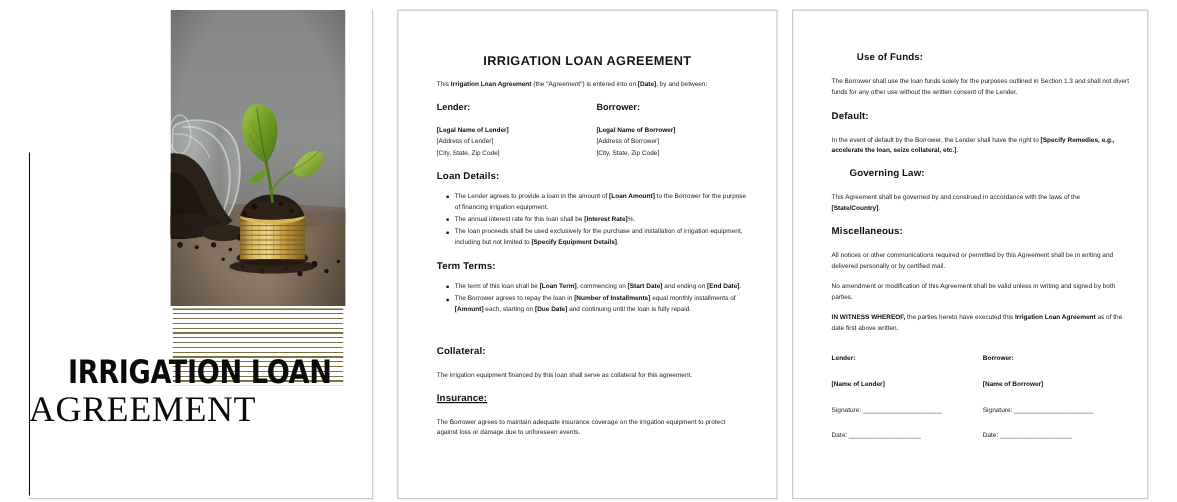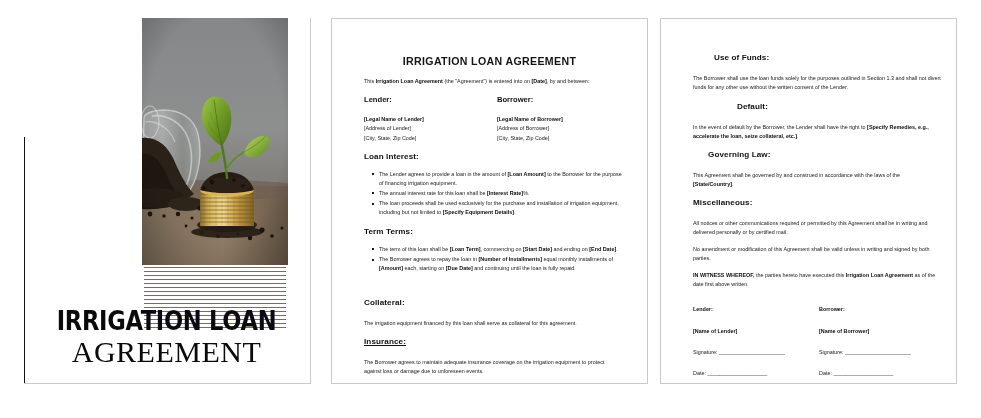--- a/index.html
+++ b/index.html
@@ -17,22 +17,22 @@
   .workspace {
     position: relative;
     width: 981px;
     height: 418px;
     background: #ffffff;
   }
 
   
   .page {
     position: absolute;
-    top: 18px;
-    height: 366px;
+    top: 8px;
+    height: 408px;
     background: #ffffff;
     border: 1px solid #c9c9c9;
     box-sizing: border-box;
     overflow: hidden;
   }
   #page-cover  { left: 24px;  width: 287px; border-left: none; border-top: none; }
   #page-two    { left: 331px; width: 317px; }
   #page-three  { left: 660px; width: 297px; }
 
   
@@ -81,21 +81,21 @@
     color: #0a0a0a;
     line-height: 1;
     transform: scaleX(0.93);
     transform-origin: center;
   }
   .cover-title-sub {
     position: absolute;
     left: 0px;
     top: 319px;
     width: 285px;
-    text-align: center;
+    text-align: left;
     font-family: "Liberation Serif", serif;
     font-weight: 400;
     font-size: 30px;
     letter-spacing: 0.5px;
     color: #0a0a0a;
     line-height: 1;
   }
 
   
   .doc-body {
@@ -175,21 +175,21 @@
   .p2-loanterms-h   { position: absolute; left: 32px; top: 208px; }
   .p2-loanterms-l   { position: absolute; left: 36px; top: 226px; width: 248px; }
   .p2-collateral-h  { position: absolute; left: 32px; top: 279px; }
   .p2-collateral-p  { position: absolute; left: 32px; top: 300px; width: 252px; }
   .p2-insurance-h   { position: absolute; left: 32px; top: 318px; text-decoration: underline; }
   .p2-insurance-p   { position: absolute; left: 32px; top: 339px; width: 248px; }
 
   
   .p3-useoffunds-h  { position: absolute; left: 32px; top: 34px; margin-left: 21px; }
   .p3-useoffunds-p  { position: absolute; left: 32px; top: 55px; width: 248px; }
-  .p3-default-h     { position: absolute; left: 32px; top: 83px; margin-left: 44px; }
+  .p3-default-h     { position: absolute; left: 32px; top: 83px; }
   .p3-default-p     { position: absolute; left: 32px; top: 104px; width: 248px; }
   .p3-governing-h   { position: absolute; left: 32px; top: 131px; margin-left: 15px; }
   .p3-governing-p   { position: absolute; left: 32px; top: 152px; width: 248px; }
   .p3-misc-h        { position: absolute; left: 32px; top: 179px; }
   .p3-misc-p1       { position: absolute; left: 32px; top: 200px; width: 250px; }
   .p3-misc-p2       { position: absolute; left: 32px; top: 226px; width: 250px; }
   .p3-witness       { position: absolute; left: 32px; top: 252px; width: 250px; }
 
   .sig-block { position: absolute; top: 287px; width: 125px; }
   .sig-left  { left: 32px; }
@@ -361,21 +361,21 @@
         <p class="partyline">[Address of Lender]</p>
         <p class="partyline">[City, State, Zip Code]</p>
       </div>
 
       <div class="p2-borrower-b">
         <p class="partyline bold">[Legal Name of Borrower]</p>
         <p class="partyline">[Address of Borrower]</p>
         <p class="partyline">[City, State, Zip Code]</p>
       </div>
 
-      <div class="p2-loandetails-h heading">Loan Interest:</div>
+      <div class="p2-loandetails-h heading">Loan Details:</div>
       <ul class="p2-loandetails-l bullets">
         <li><span>The Lender agrees to provide a loan in the amount of <b>[Loan Amount]</b> to the Borrower for the purpose of financing irrigation equipment.</span></li>
         <li><span>The annual interest rate for this loan shall be <b>[Interest Rate]</b>%.</span></li>
         <li><span>The loan proceeds shall be used exclusively for the purchase and installation of irrigation equipment, including but not limited to <b>[Specify Equipment Details]</b>.</span></li>
       </ul>
 
       <div class="p2-loanterms-h heading">Term Terms:</div>
       <ul class="p2-loanterms-l bullets">
         <li><span>The term of this loan shall be <b>[Loan Term]</b>, commencing on <b>[Start Date]</b> and ending on <b>[End Date]</b>.</span></li>
         <li><span>The Borrower agrees to repay the loan in <b>[Number of Installments]</b> equal monthly installments of <b>[Amount]</b> each, starting on <b>[Due Date]</b> and continuing until the loan is fully repaid.</span></li>

